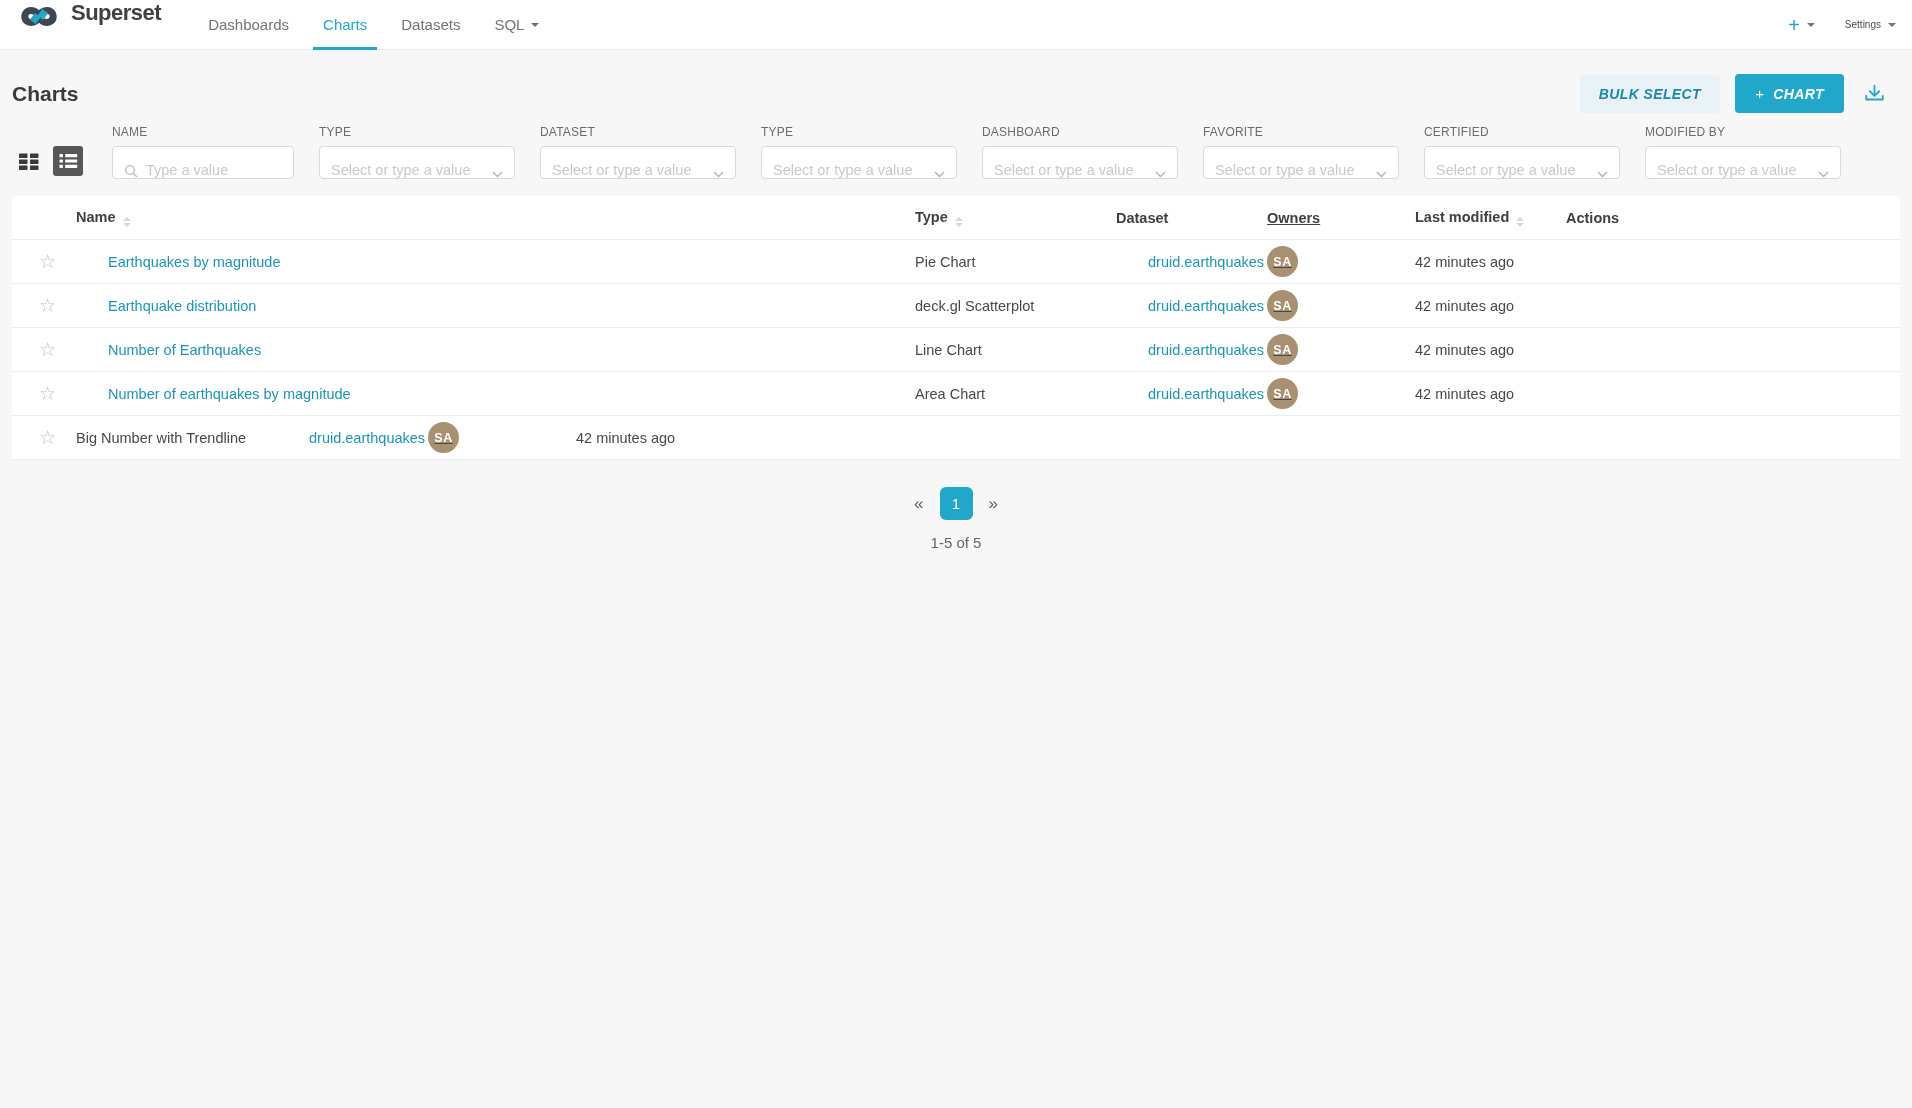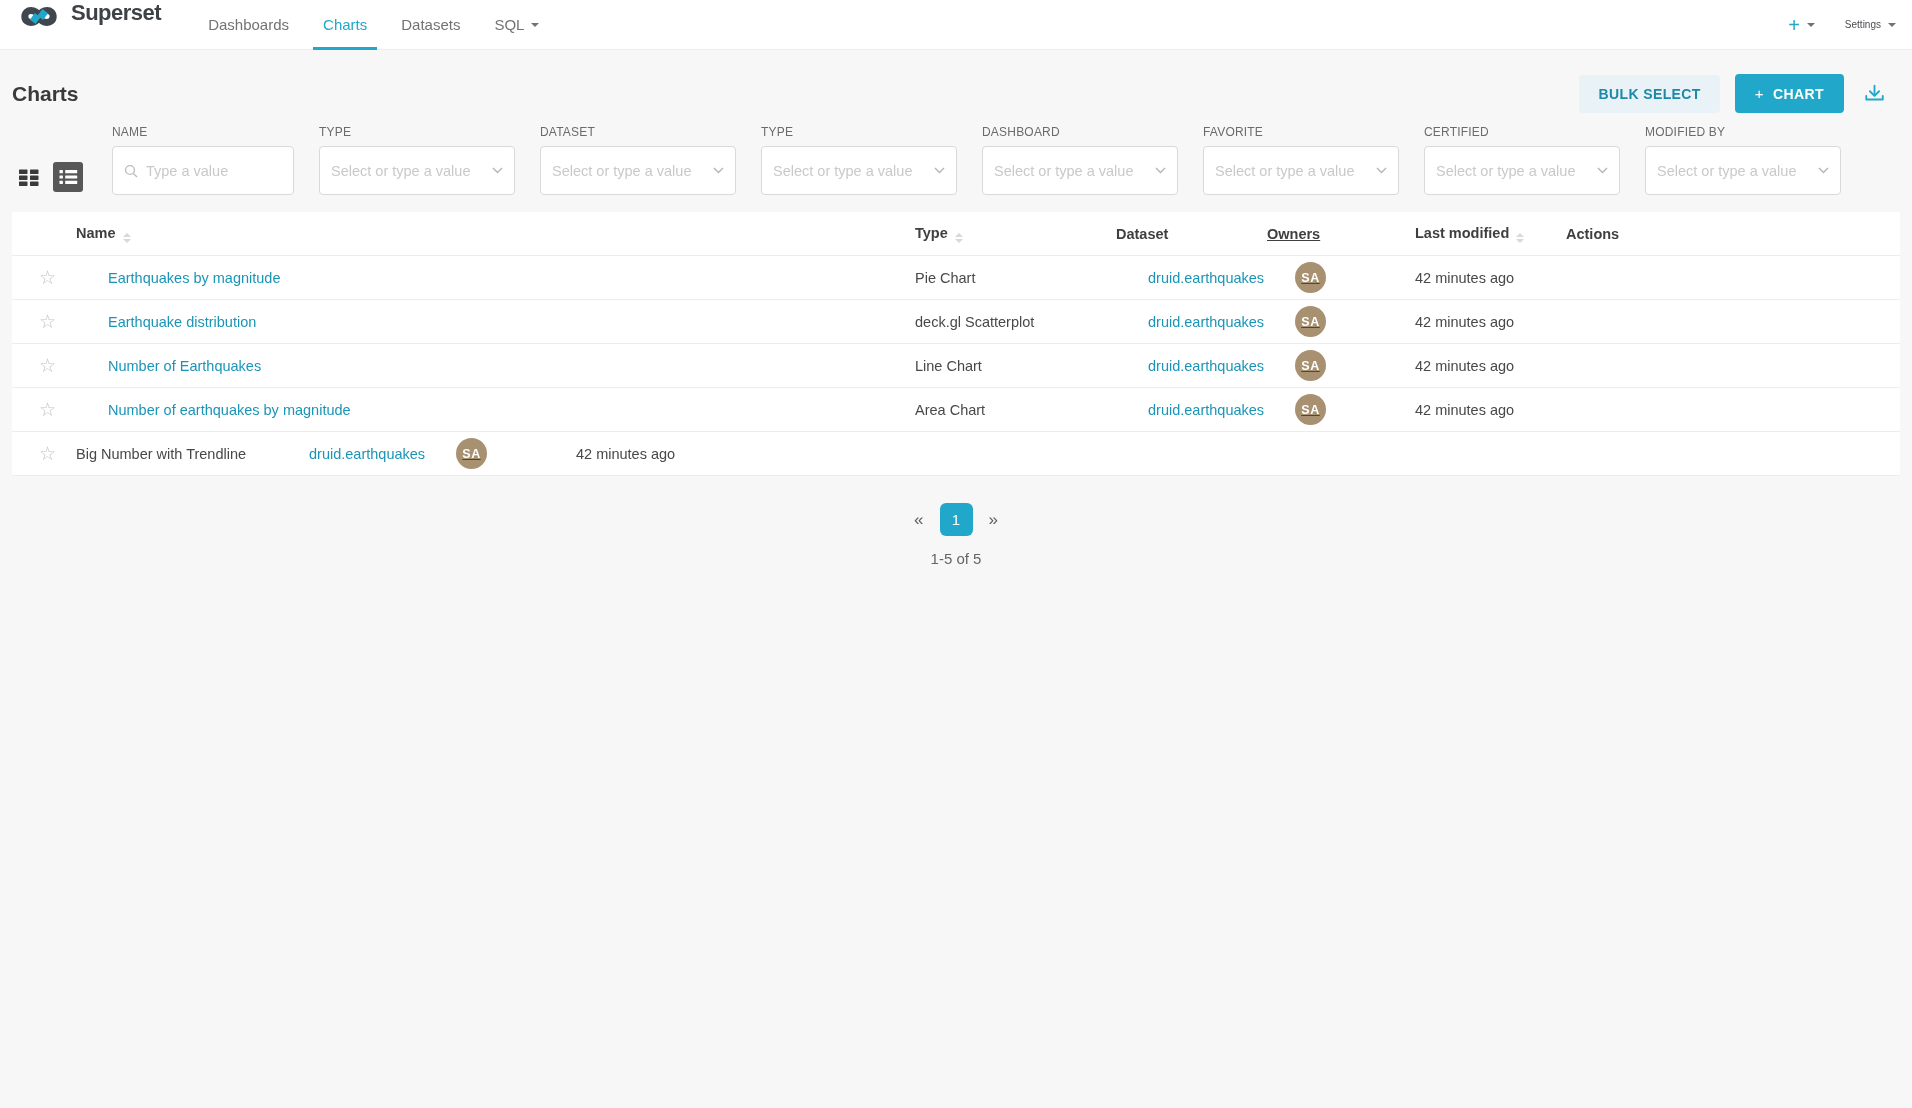--- a/index.html
+++ b/index.html
@@ -41,39 +41,39 @@
   .nav-right { margin-left: auto; display: flex; align-items: center; gap: 30px; }
   .plus-menu { display: flex; align-items: center; cursor: pointer; }
   .plus-glyph { color: #20A7C9; font-size: 20px; font-weight: 400; line-height: 1; }
   .settings-menu { display: flex; align-items: center; font-size: 10px; color: #4A4C51; cursor: pointer; }
 
   
   .page-header { display: flex; align-items: center; padding: 24px 24px 12px 12px; }
   .page-title { font-size: 21px; font-weight: 700; color: #3A3A3A; }
   .header-actions { margin-left: auto; display: flex; align-items: center; gap: 15px; }
   .btn { border: none; border-radius: 4px; font-family: inherit; font-weight: 700;
-         font-size: 14px; letter-spacing: 0.4px; cursor: pointer; }
+         font-size: 14px; letter-spacing: 0.4px; cursor: pointer; font-style: italic; }
   .btn-secondary { background: #E9F2F7; color: #1D89A8; padding: 11px 19px; }
   .btn-primary { background: #20A7C9; color: #FFFFFF; padding: 11px 20px;
                  display: inline-flex; align-items: center; gap: 9px; }
   .btn-primary .plus { font-weight: 400; font-size: 15px; }
   .download-btn { background: none; border: none; cursor: pointer; display: flex;
                   align-items: center; padding: 2px; margin-left: 2px; }
 
   
   .filters { display: flex; align-items: flex-end; padding: 0 24px 0 17px; gap: 25px; }
   .view-toggles { display: flex; align-items: center; gap: 13px; margin-bottom: 3px; margin-right: 4px; }
   .toggle-grid { cursor: pointer; display: flex; }
   .toggle-list { width: 30px; height: 30px; background: #575757; border-radius: 3px;
                  display: flex; align-items: center; justify-content: center; cursor: pointer; }
   .filter-group { display: flex; flex-direction: column; }
   .filter-label { font-size: 12px; color: #6B6B6B; margin-bottom: 7px; letter-spacing: 0.2px; }
   .filter-control {
-    height: 49px; background: #FFFFFF; border: 1px solid #D9D9D9; border-radius: 4px;
-    display: flex; align-items: center; padding: 0 11px; gap: 8px;
+    height: 33px; background: #FFFFFF; border: 1px solid #D9D9D9; border-radius: 4px;
+    display: flex; align-items: flex-end; padding: 0 11px; gap: 8px;
   }
   .filter-control.name-control { width: 182px; }
   .filter-control.select-control { width: 196px; cursor: pointer; }
   .name-input { border: none; outline: none; flex: 1; min-width: 0;
                 font-family: inherit; font-size: 14.5px; color: #484848; }
   .name-input::placeholder { color: #C9C9C9; }
   .select-placeholder { flex: 1; font-size: 14.5px; color: #C9C9C9;
                         white-space: nowrap; overflow: hidden; }
 
   
@@ -90,21 +90,21 @@
   .col-actions { flex: 0 0 334px; }
   .sort { display: inline-flex; flex-direction: column; gap: 2px; margin-left: 7px; vertical-align: 1px; }
   .sort i { width: 0; height: 0; border-left: 4px solid transparent; border-right: 4px solid transparent; }
   .sort .up { border-bottom: 4px solid #D8D8D8; }
   .sort .down { border-top: 4px solid #D8D8D8; }
   .star { color: #C2C2C2; font-size: 19px; line-height: 1; cursor: pointer; }
   .star::before { content: "\2606"; }
   a.cell-link { color: #1B95B7; text-decoration: none; cursor: pointer; margin-left: 32px; }
   .avatar { width: 31px; height: 31px; border-radius: 50%; background: #A89171;
             color: #FFFFFF; font-size: 12.5px; font-weight: 700; letter-spacing: 0.5px;
-            display: flex; align-items: center; justify-content: center; margin-left: 28px; }
+            display: flex; align-items: center; justify-content: center; }
 
   
   .pagination { display: flex; justify-content: center; align-items: center; gap: 16px; margin-top: 27px; }
   .page-arrow { color: #5E5E5E; font-size: 17px; cursor: pointer; }
   .page-current { width: 33px; height: 33px; background: #20A7C9; border-radius: 6px;
                   color: #FFFFFF; font-size: 15px; display: flex; align-items: center;
                   justify-content: center; cursor: pointer; }
   .page-summary { text-align: center; color: #666666; font-size: 15px; margin-top: 14px; }
 </style>
 </head>

